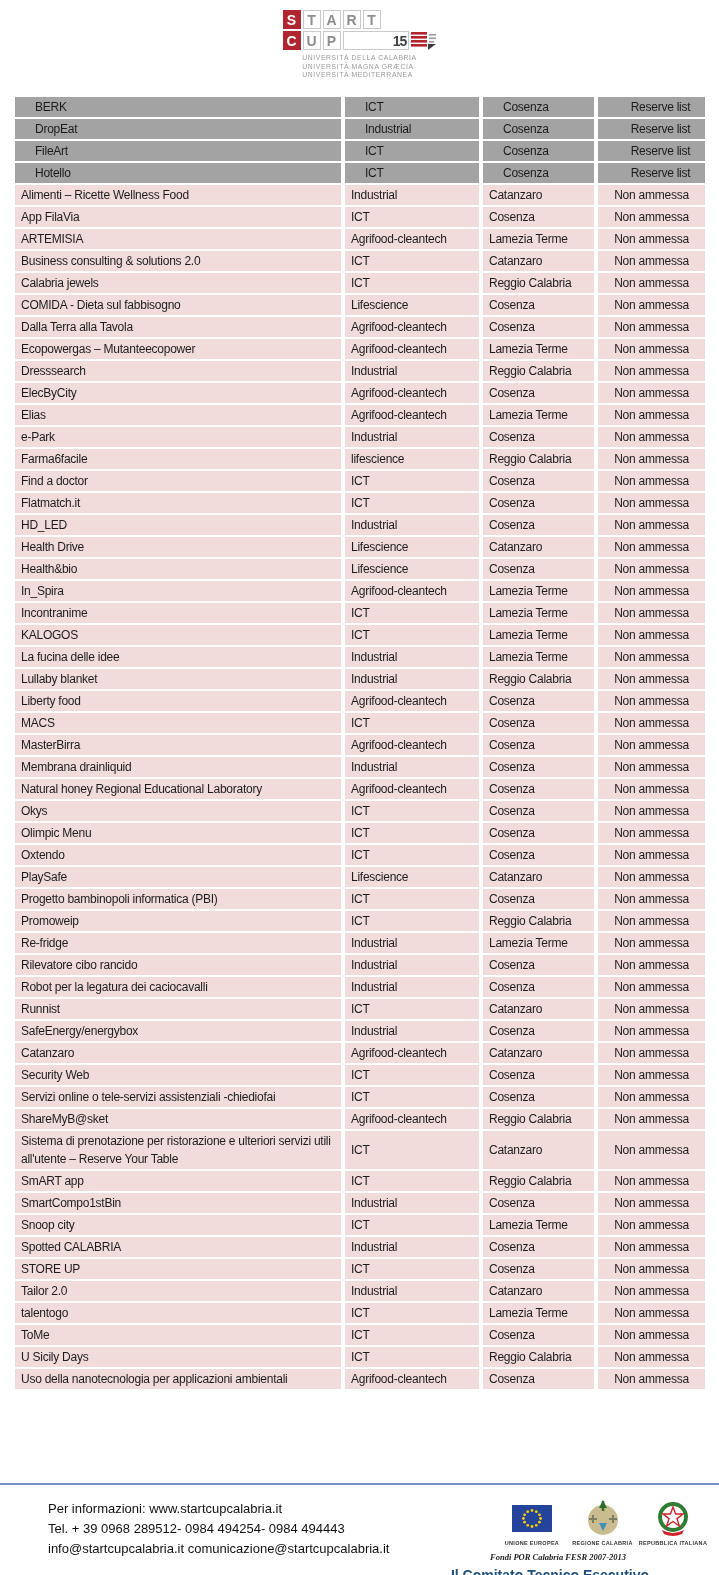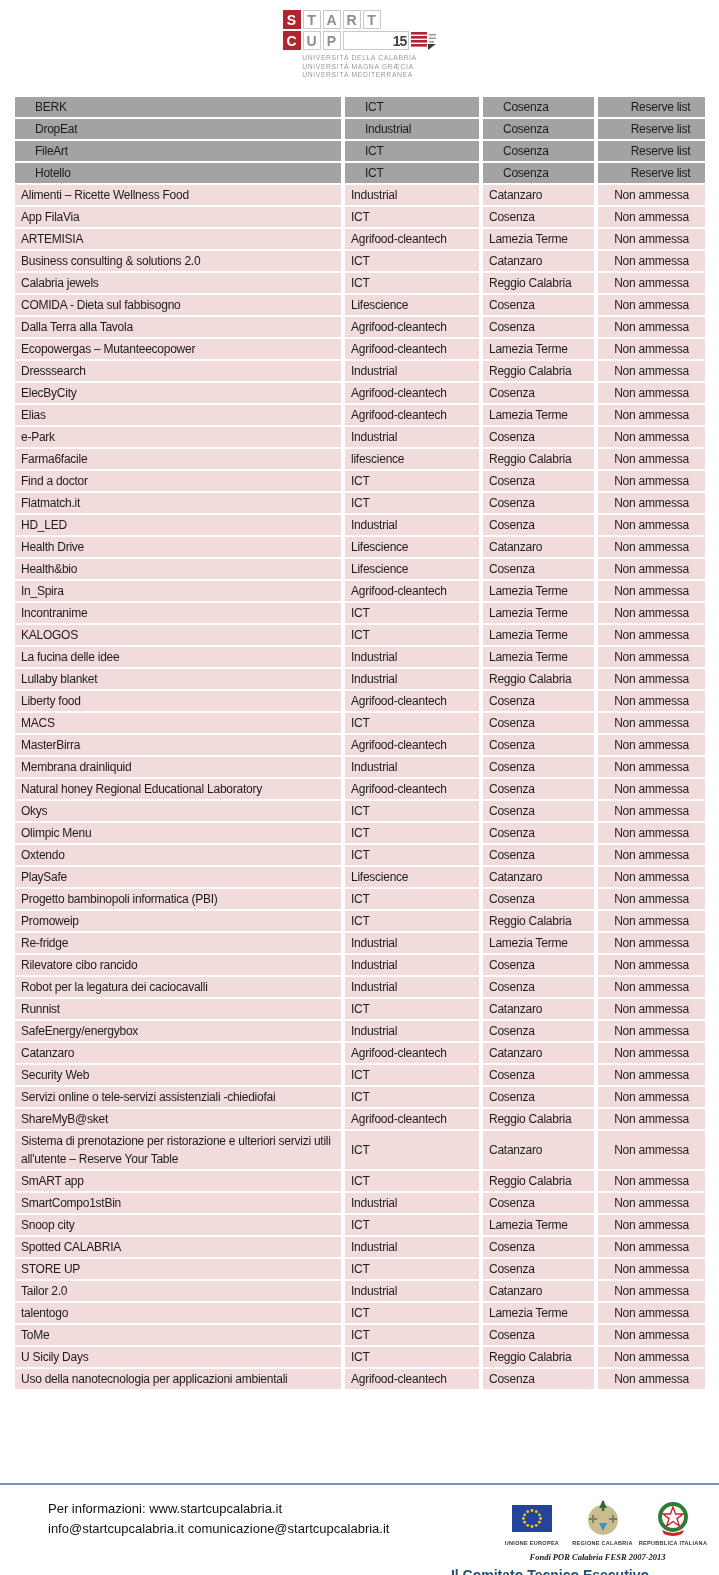--- a/index.html
+++ b/index.html
@@ -42,21 +42,21 @@
   
   .break-line{position:absolute;top:1483px;left:0;width:719px;height:2px;background:#7291c9;}
   
   .footer-info{position:absolute;left:18px;top:1499px;font-size:13px;line-height:20px;color:#111;margin-left:30px;}
   .footer-info div{white-space:nowrap;}
   .footer-logos{position:absolute;left:500px;top:1499px;width:205px;display:flex;justify-content:space-between;align-items:flex-start;}
   .flogo{display:flex;flex-direction:column;align-items:center;width:64px;}
   .flogo .art{height:38px;display:flex;align-items:center;justify-content:center;}
   .flogo .lbl{font-size:5.5px;font-weight:bold;color:#333;letter-spacing:0.3px;margin-top:3px;white-space:nowrap;}
   .funding-note{
-    position:absolute;left:490px;top:1552px;width:215px;text-align:center;
+    position:absolute;left:490px;top:1552px;width:215px;
     font-size:8.5px;font-style:italic;font-weight:bold;color:#222;
     font-family:"Liberation Serif", serif;
   }
   .clipped-blue{
     position:absolute;left:390px;top:1564px;width:320px;height:11px;overflow:hidden;
     text-align:center;
   }
   .clipped-blue span{
     font-size:14px;font-weight:bold;color:#1f4e79;text-decoration:underline;line-height:22px;
   }
@@ -458,20 +458,21 @@
         <td class="gap">Cosenza</td>
         <td class="status">Non ammessa</td>
       </tr>
     </tbody>
 </table>
 
 <div class="break-line"></div>
 
 <div class="footer-info">
   <div>Per informazioni: www.startcupcalabria.it</div>
+  <div>Tel. + 39 0968 289512- 0984 494254- 0984 494443</div>
   <div>info@startcupcalabria.it comunicazione@startcupcalabria.it</div>
 </div>
 
 <div class="footer-logos">
   <div class="flogo">
     <div class="art">
       <svg width="40" height="27" viewBox="0 0 40 27">
         <rect x="0" y="0" width="40" height="27" fill="#24439a"></rect>
         <g fill="#ffcc00">
           <circle cx="20" cy="5.5" r="1.4"></circle>

